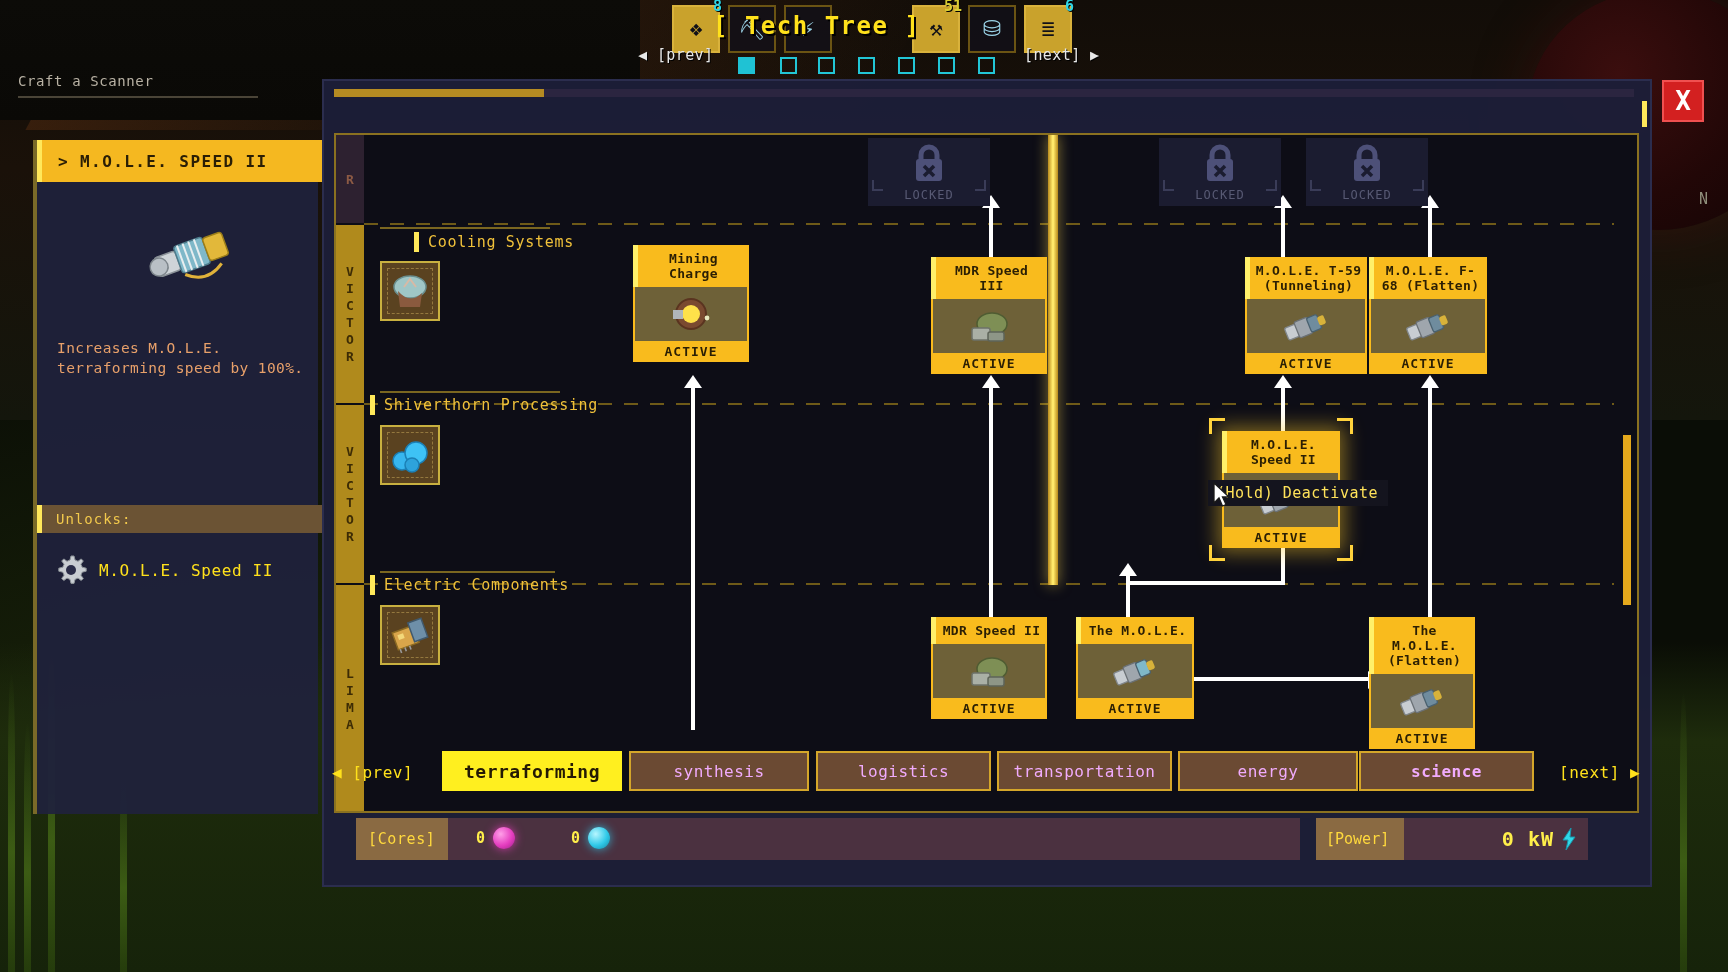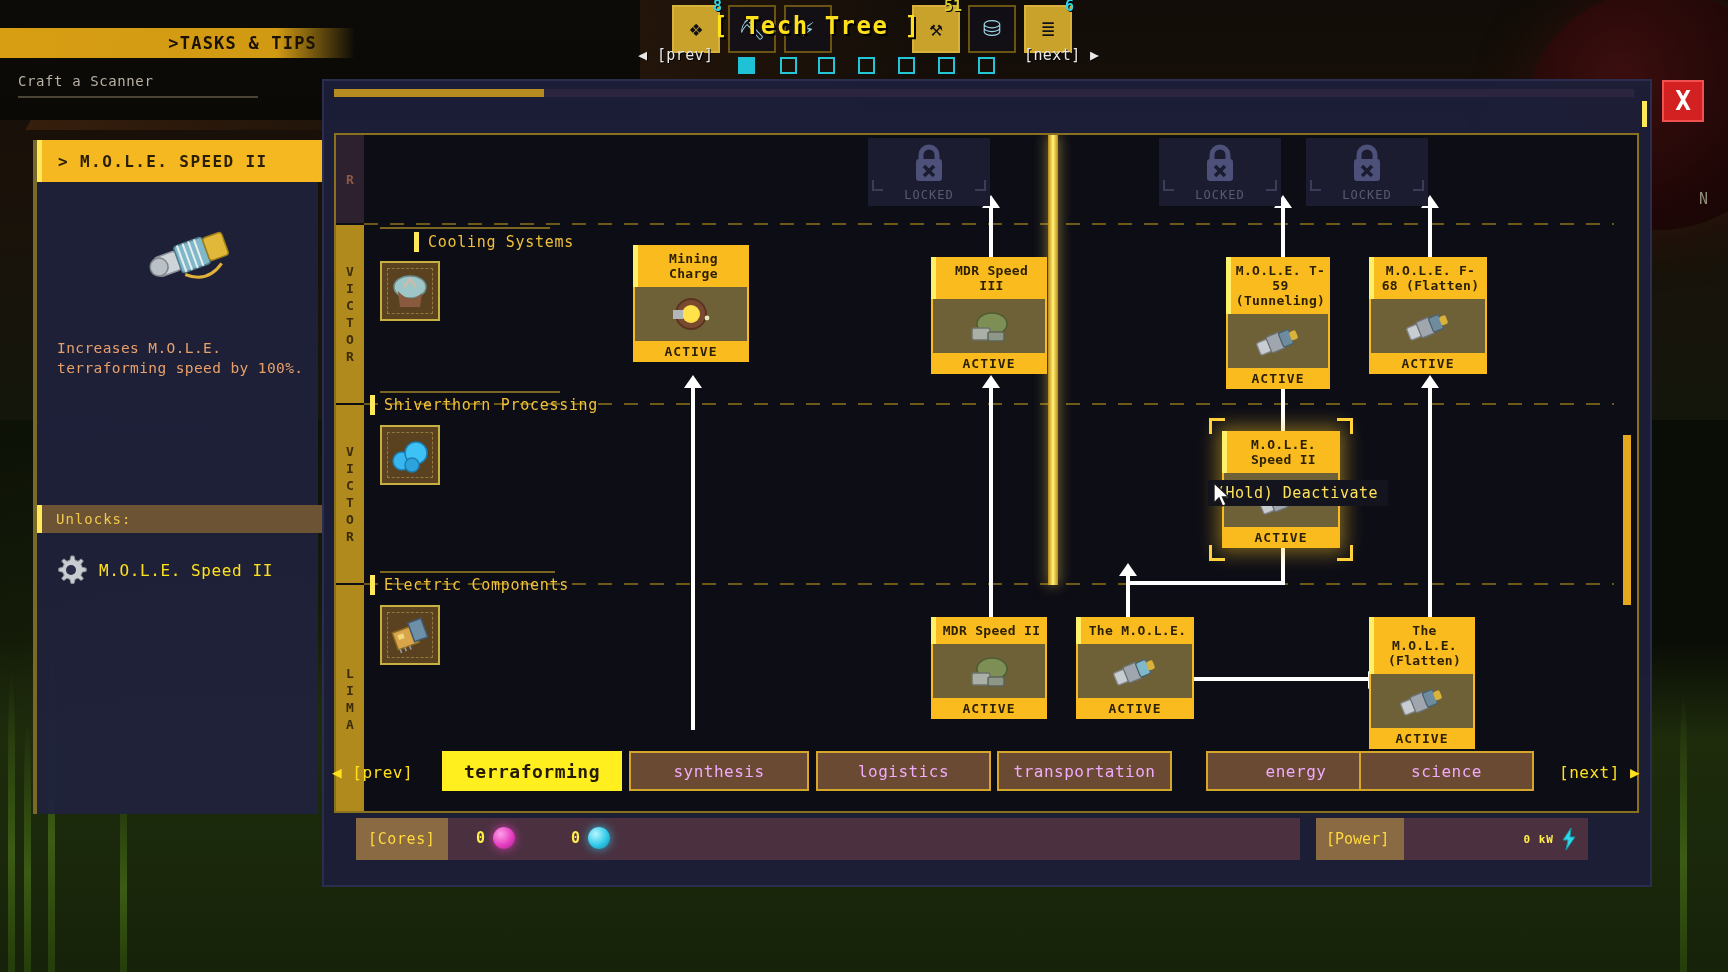--- a/index.html
+++ b/index.html
@@ -295,21 +295,21 @@
   }
   .power-chip {
     width:88px; height:42px; background:#8a6a42;
     display:flex; align-items:center; padding-left:10px;
   }
   .power-chip span { font-size:15px; color:#ffd93d; }
   .power-val {
     flex:1; display:flex; align-items:center; justify-content:flex-end;
     padding-right:10px; gap:6px;
   }
-  .power-val .num { font-size:11px; color:#ffef4a; font-weight:bold; letter-spacing:1px; }
+  .power-val .num { font-size:20px; color:#ffef4a; font-weight:bold; letter-spacing:1px; }
 
   .close-btn {
     position:absolute; left:1662px; top:80px; width:42px; height:42px;
     background:#d32020; border:2px solid #f05050;
     display:flex; align-items:center; justify-content:center;
   }
   .close-btn span { font-size:26px; color:#ffffff; font-weight:bold; line-height:1; }
 
   .minimap-hint {
     position:absolute; right:18px; top:190px; font-size:15px; color:#8e8e7a;
@@ -372,23 +372,20 @@
       <span>[prev]</span>
     </div>
     <div class="nav-next" style="left:1024px;">
       <span>[next]</span>
       <span>▶</span>
     </div>
 
     <div class="tt-title">[ Tech Tree ]</div>
   </div>
 
-  <div class="tasks-bar">
-    <span>&gt;TASKS &amp; TIPS</span>
-  </div>
   <div class="craft-line">Craft a Scanner</div>
   <div class="craft-underline"></div>
 
   <div class="info-panel">
     <div class="info-title">
       <span>&gt; M.O.L.E. SPEED II</span>
     </div>
 
     <svg class="info-image" viewBox="0 0 110 80">
       <g transform="rotate(-20 55 40)">
@@ -585,21 +582,21 @@
         <div class="art">
           <svg width="54" height="44" viewBox="0 0 54 44">
             <ellipse cx="30" cy="20" rx="15" ry="11" fill="#7e8f55" stroke="#4f5c32" stroke-width="1.5"></ellipse>
             <rect x="10" y="24" width="18" height="12" rx="2" fill="#aab0a6" stroke="#6d7269" stroke-width="1.5"></rect>
             <rect x="26" y="28" width="16" height="9" rx="2" fill="#8e9687" stroke="#5e6459" stroke-width="1.5"></rect>
           </svg>
         </div>
         <div class="state">ACTIVE</div>
       </div>
 
-      <div class="node" style="left:890px; top:122px; width:104px;">
+      <div class="node" style="left:909px; top:122px; width:122px;">
         <div class="title">M.O.L.E. T-59 (Tunneling)</div>
         <div class="art">
           <svg width="58" height="40" viewBox="0 0 58 40">
             <g transform="rotate(-22 29 20)">
               <rect x="8" y="14" width="12" height="13" rx="2" fill="#c8cdd2" stroke="#81878c" stroke-width="1.3"></rect>
               <rect x="19" y="12" width="14" height="17" rx="2" fill="#9fa6ad" stroke="#6b7176" stroke-width="1.3"></rect>
               <rect x="32" y="13" width="11" height="15" rx="2" fill="#6f8c9e" stroke="#4a616f" stroke-width="1.3"></rect>
               <rect x="42" y="16" width="7" height="9" rx="2" fill="#d8b23a"></rect>
             </g>
           </svg>
@@ -703,24 +700,24 @@
     </div>
     <div class="cat-tab" style="left:297px; width:180px;">
       <span>synthesis</span>
     </div>
     <div class="cat-tab" style="left:484px; width:175px;">
       <span>logistics</span>
     </div>
     <div class="cat-tab" style="left:665px; width:175px;">
       <span>transportation</span>
     </div>
-    <div class="cat-tab" style="left:874px; width:180px;">
+    <div class="cat-tab" style="left:846px; width:180px;">
       <span>energy</span>
     </div>
-    <div class="cat-tab" style="left:1027px; width:175px;">
+    <div class="cat-tab" style="left:1027px; width:175px;font-weight:bold;">
       <span>science</span>
     </div>
 
     <div class="cat-next" style="left:1227px;">[next] ▶</div>
   </div>
 
   <div class="res-bar">
     <div class="res-core-track"></div>
     <div class="res-chip" style="left:0; width:92px;">
       <span>[Cores]</span>

